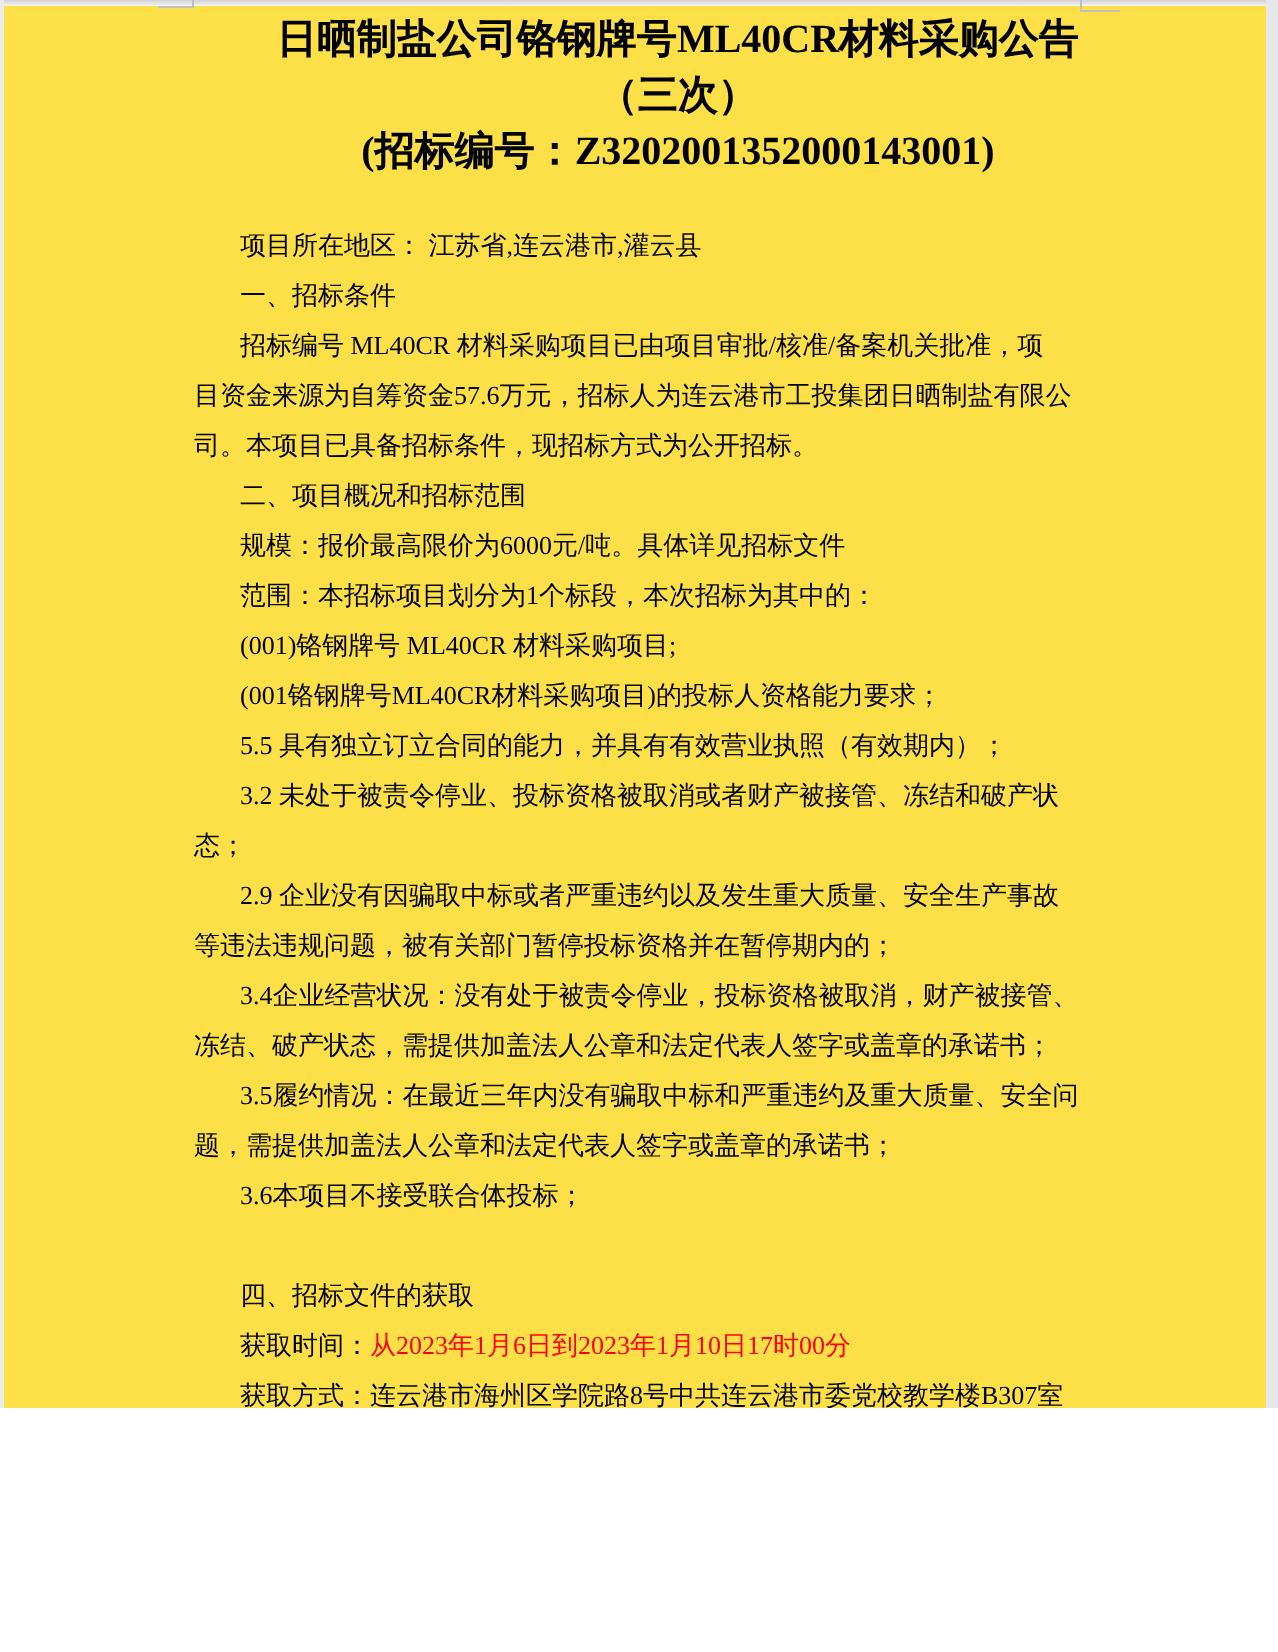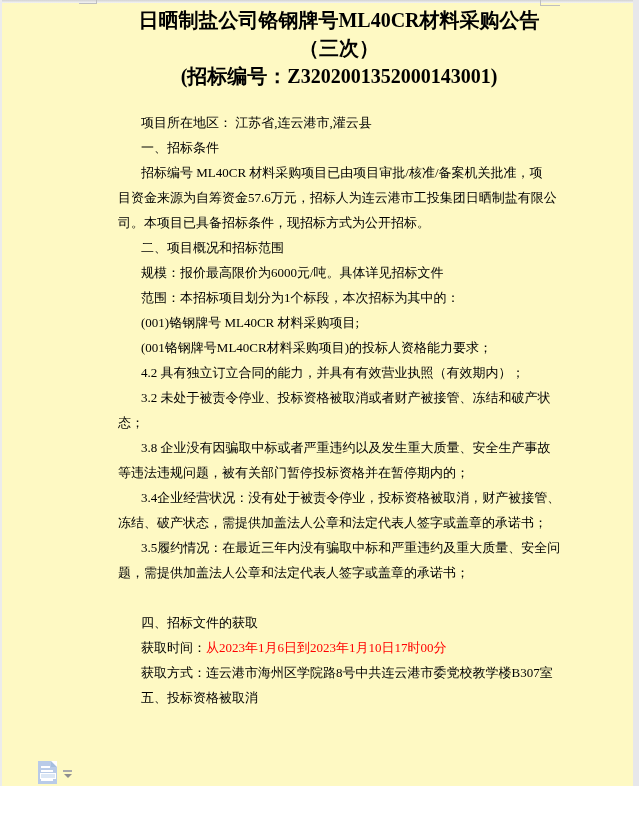--- a/index.html
+++ b/index.html
@@ -1,20 +1,20 @@
 <!DOCTYPE html>
 <html><head>
 <meta charset="utf-8">
 <style>
   html, body { margin: 0; padding: 0; }
   #screen {
     position: relative;
     width: 639px;
-    height: 786px;
-    background: #fef9c3;
+    height: 704px;
+    background: #fde047;
     overflow: hidden;
     font-family: "Liberation Serif", "DejaVu Serif", serif;
     color: #000000;
   }
   
   .edge-top    { position:absolute; left:0; top:0; width:639px; height:3px;
                  background:linear-gradient(#d2d2d2,#f4f4f4); }
   .edge-left   { position:absolute; left:0; top:0; width:2px; height:826px; background:#ececec; }
   .edge-right  { position:absolute; left:633px; top:0; width:6px; height:826px; background:#e7e7ea; }
   .edge-bottom { position:absolute; left:0; top:820px; width:639px; height:6px; background:#e9e9e9; border-top:1px solid #dddddd; box-sizing:border-box; }
@@ -28,21 +28,21 @@
   #title-block {
     position:absolute; left:137px; top:6px; width:404px;
     text-align:center; font-weight:bold; font-size:20px;
   }
   .title-line { height:28px; line-height:28px; white-space:nowrap; }
   
   #body-block {
     position:absolute; left:97px; top:110px; width:470px;
     font-size:13px;
   }
-  .line { height:25px; line-height:25px; white-space:nowrap;margin-left:21px; }
+  .line { height:25px; line-height:25px; white-space:nowrap; }
   .line.indent { padding-left:23px; }
   .red { color:#ff0000; }
   
   #paste-btn { position:absolute; left:36px; top:759px; width:42px; height:30px; cursor:pointer; }
   .pi-body { position:absolute; left:2px; top:2px; width:19px; height:23px; background:#b9cbe8; }
   .pi-fold { position:absolute; right:0; top:0; width:0; height:0;
              border-top:6px solid #ffffff; border-left:6px solid transparent; }
   .pi-fold2{ position:absolute; right:0; top:0; width:0; height:0;
              border-bottom:6px solid #9ab5d9; border-right:6px solid transparent; opacity:.6; }
   .pi-line { position:absolute; left:3px; height:2px; background:#ffffff; }
@@ -81,29 +81,30 @@
       <div class="line indent"><span>项目所在地区： 江苏省,连云港市,灌云县</span></div>
       <div class="line indent"><span>一、招标条件</span></div>
       <div class="line indent"><span>招标编号 ML40CR 材料采购项目已由项目审批/核准/备案机关批准，项</span></div>
       <div class="line"><span>目资金来源为自筹资金57.6万元，招标人为连云港市工投集团日晒制盐有限公</span></div>
       <div class="line"><span>司。本项目已具备招标条件，现招标方式为公开招标。</span></div>
       <div class="line indent"><span>二、项目概况和招标范围</span></div>
       <div class="line indent"><span>规模：报价最高限价为6000元/吨。具体详见招标文件</span></div>
       <div class="line indent"><span>范围：本招标项目划分为1个标段，本次招标为其中的：</span></div>
       <div class="line indent"><span>(001)铬钢牌号 ML40CR 材料采购项目;</span></div>
       <div class="line indent"><span>(001铬钢牌号ML40CR材料采购项目)的投标人资格能力要求；</span></div>
-      <div class="line indent"><span>4.2 具有独立订立合同的能力，并具有有效营业执照（有效期内）；</span></div>
+      <div class="line indent"><span>5.5 具有独立订立合同的能力，并具有有效营业执照（有效期内）；</span></div>
       <div class="line indent"><span>3.2 未处于被责令停业、投标资格被取消或者财产被接管、冻结和破产状</span></div>
       <div class="line"><span>态；</span></div>
-      <div class="line indent"><span>3.8 企业没有因骗取中标或者严重违约以及发生重大质量、安全生产事故</span></div>
+      <div class="line indent"><span>2.9 企业没有因骗取中标或者严重违约以及发生重大质量、安全生产事故</span></div>
       <div class="line"><span>等违法违规问题，被有关部门暂停投标资格并在暂停期内的；</span></div>
       <div class="line indent"><span>3.4企业经营状况：没有处于被责令停业，投标资格被取消，财产被接管、</span></div>
       <div class="line"><span>冻结、破产状态，需提供加盖法人公章和法定代表人签字或盖章的承诺书；</span></div>
       <div class="line indent"><span>3.5履约情况：在最近三年内没有骗取中标和严重违约及重大质量、安全问</span></div>
       <div class="line"><span>题，需提供加盖法人公章和法定代表人签字或盖章的承诺书；</span></div>
+      <div class="line indent"><span>3.6本项目不接受联合体投标；</span></div>
       <div class="line"></div>
       <div class="line indent"><span>四、招标文件的获取</span></div>
       <div class="line indent"><span>获取时间：</span><span class="red">从2023年1月6日到2023年1月10日17时00分</span></div>
       <div class="line indent"><span>获取方式：连云港市海州区学院路8号中共连云港市委党校教学楼B307室</span></div>
       <div class="line indent"><span>五、投标资格被取消</span></div>
     </div>
 
   <div id="paste-btn">
     <div class="pi-body">
       <div class="pi-fold2"></div>

